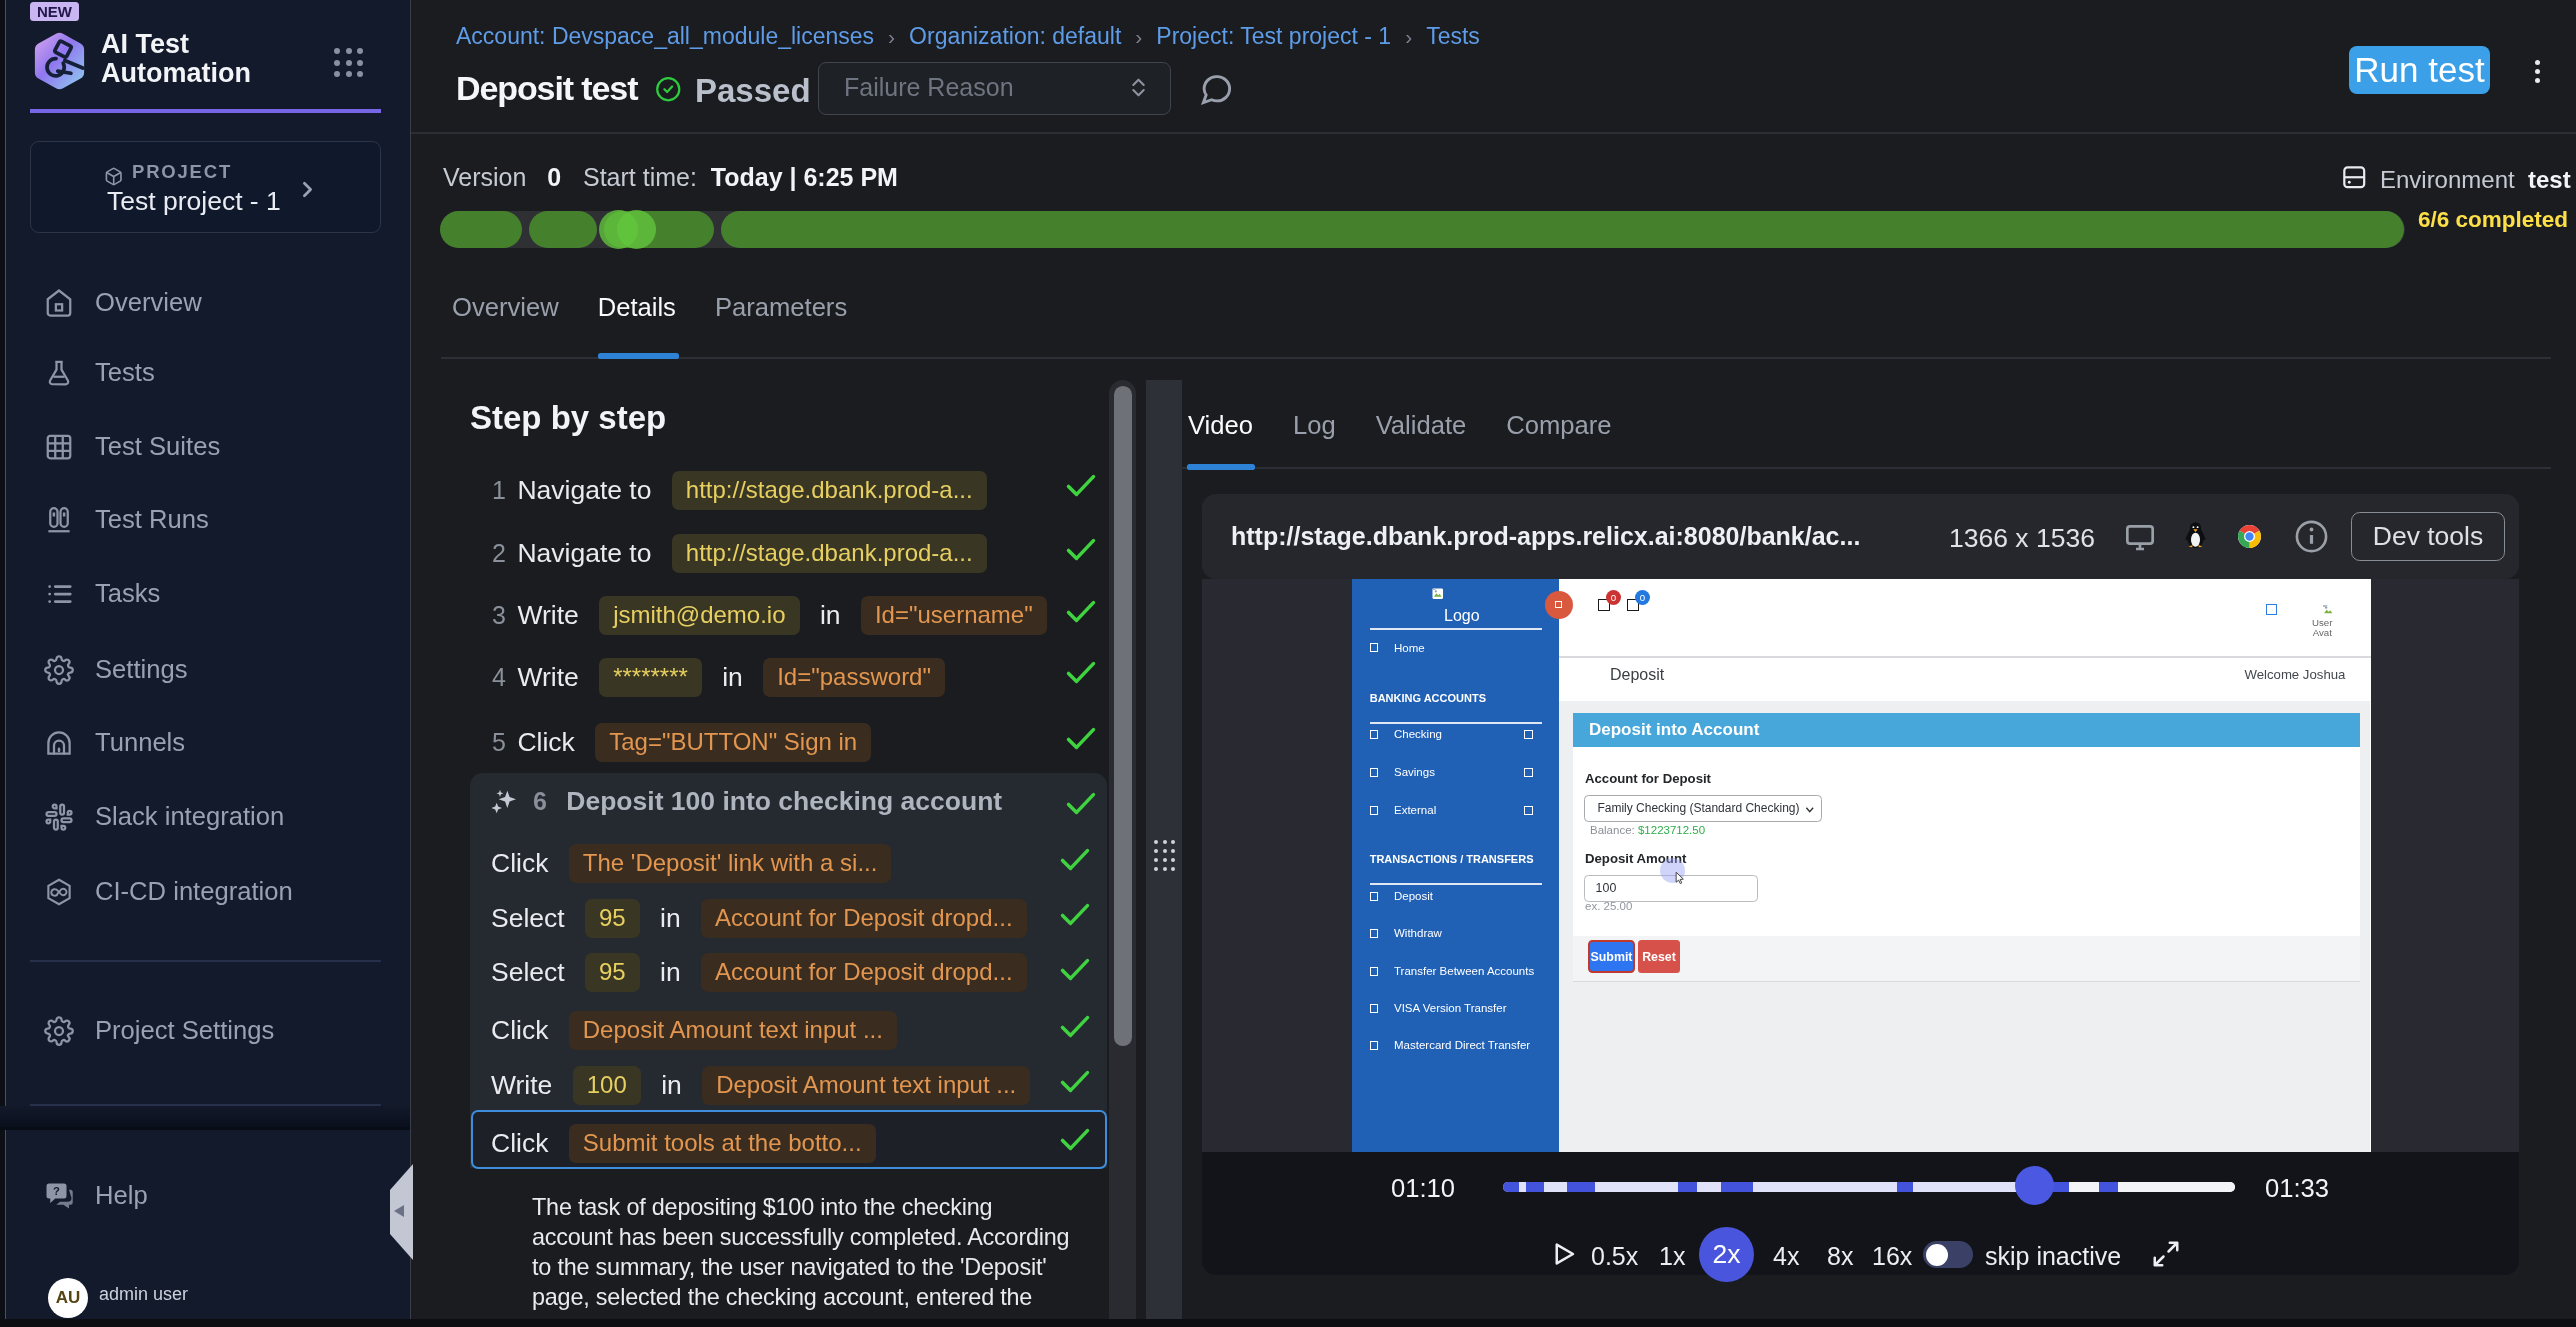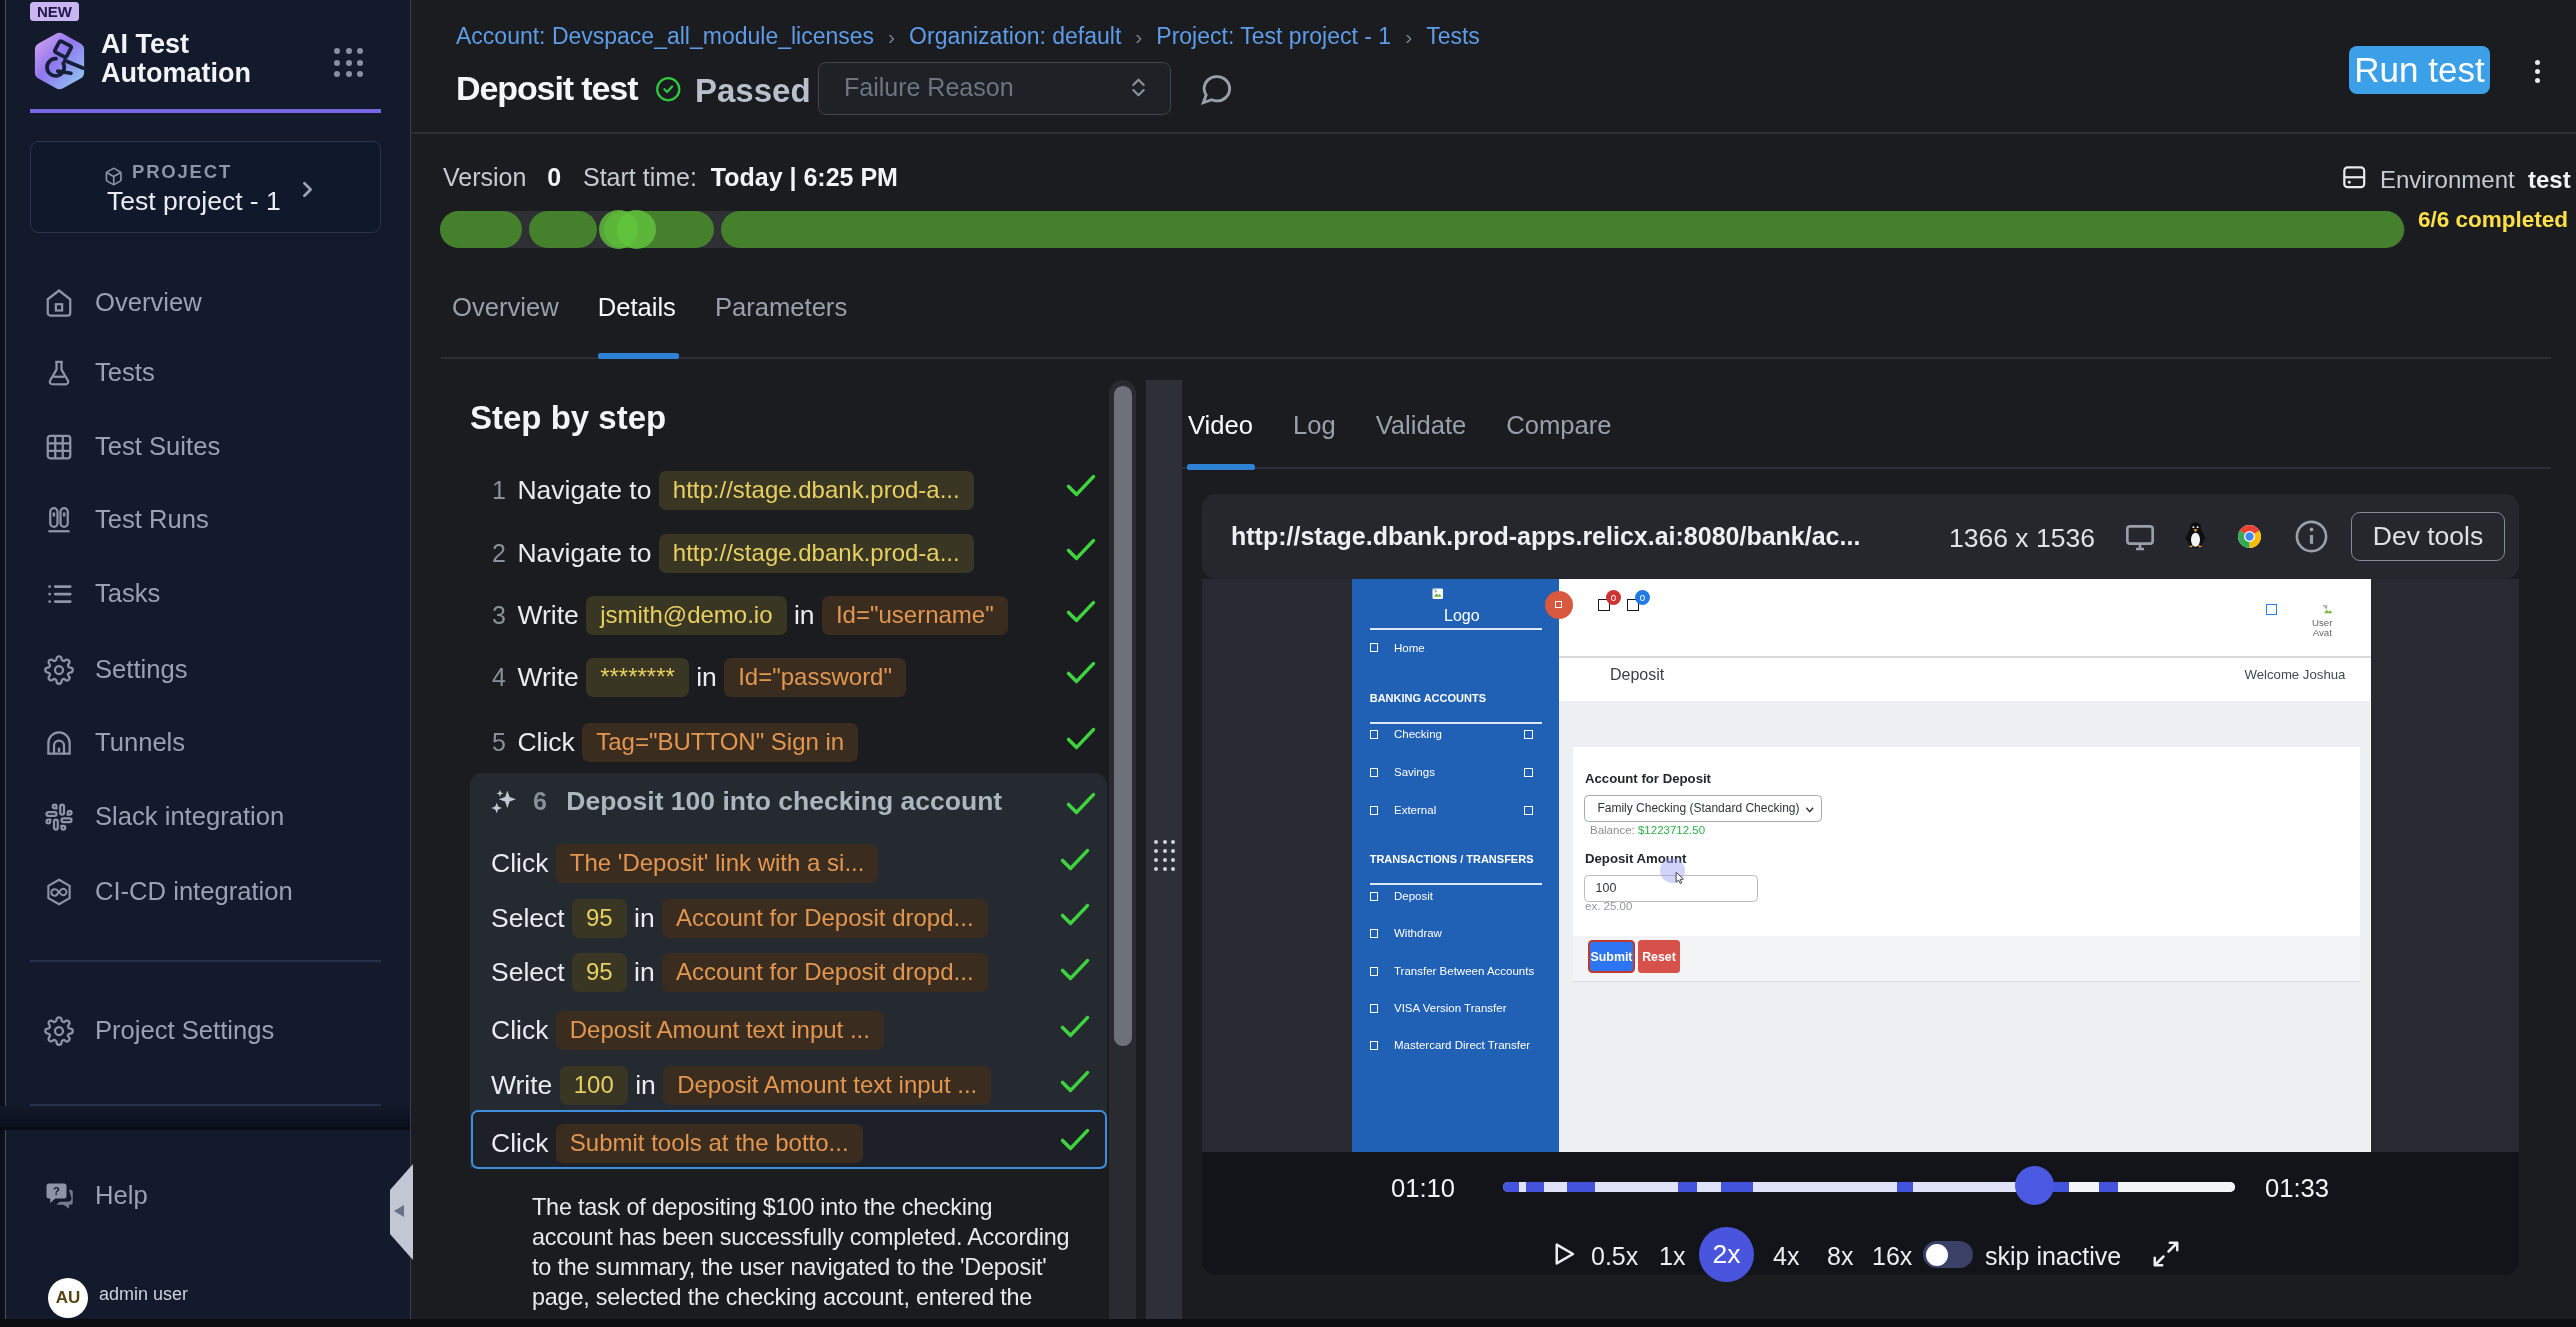--- a/index.html
+++ b/index.html
@@ -45,21 +45,21 @@
   
   .tabs1 { position:absolute; left:452px; top:293px; display:flex; gap:39px; font-size:25.6px; color:#9aa0ab; }
   .tabs1 .act { color:#fafbfc; }
   .tabline1 { position:absolute; left:441px; right:25px; top:357px; height:1.8px; background:#2c2f35; }
   .tabu1 { position:absolute; left:598px; top:353px; width:81px; height:6.2px; background:#2e82d6; border-radius:2.6px; }
 
   
   .sbs-title { position:absolute; left:470px; top:399px; font-size:33px; font-weight:bold; color:#f2f4f7; }
   .step { position:absolute; display:flex; align-items:center; font-size:26.5px; color:#e9ebef; }
   .step .num { color:#8a9099; margin-right:11.5px; font-size:25px; }
-  .chip { display:inline-block; font-size:24px; padding:5.3px 14px 6.2px; border-radius:7px; margin:0 0; }
+  .chip { display:inline-block; font-size:24px; padding:5.3px 14px 6.2px; border-radius:7px; margin:0 13px; }
   .chip.y { color:#e7cf61; background:#393723; }
   .chip.o { color:#e2964f; background:#3a2d20; }
   .check { position:absolute; width:32px; height:25px; }
   .group6 { position:absolute; left:470px; top:773px; width:637px; height:395px; background:#252930; border-radius:12.4px 12.4px 0 0; }
   .selrow { position:absolute; left:471px; top:1110px; width:636px; height:59px; border:2.6px solid #3e8edd; border-radius:7px; background:#1d2127; }
   .substep { position:absolute; left:491px; display:flex; align-items:center; font-size:26.5px; color:#e9ebef; }
   .summary { position:absolute; left:532px; top:1192px; width:547px; font-size:23.4px; line-height:30px; color:#e8eaee; white-space:nowrap; letter-spacing:-0.2px; }
   .lscroll-track { position:absolute; left:1109px; top:380px; width:27px; height:939px; background:#292b31; border-radius:14px 14px 0 0; }
   .lscroll-thumb { position:absolute; left:1114px; top:386px; width:17.7px; height:660px; background:#6e7177; border-radius:8.8px; }
   .vdivider { position:absolute; left:1146px; top:380px; width:36px; height:939px; background:#2d3036; }
@@ -474,20 +474,21 @@
   <svg class="abs" style="left:970px;top:25px" width="12.4" height="12.4" viewBox="0 0 24 24">
       <path d="M4 18 9 11 13 15 16 12 20 18z" fill="#7cb342"></path>
       <circle cx="8" cy="7" r="2.4" fill="#90a4ae"></circle>
       <path d="M2 2h9l-3 4H2z" fill="#b0bec5"></path>
     </svg>
   <div class="abs" style="left:960px;top:39px;color:#666;font-size:9.7px;line-height:9.7px;text-align:center">User<br>Avat</div>
   <div class="appline"></div>
   <div class="apptitle">Deposit</div>
   <div class="welcome">Welcome Joshua</div>
   <div class="appgray"></div>
+  <div class="panel-banner">Deposit into Account</div>
   <div class="panel-body"></div>
   <div class="panel-foot"></div>
   <div class="applabel" style="left:233px;top:192px">Account for Deposit</div>
   <div class="appsel">Family Checking (Standard Checking)
     <svg class="abs" style="right:5.3px;top:8px" width="11.5" height="11.5" viewBox="0 0 24 24" fill="none" stroke="#333" stroke-width="3">
         <path d="m5 8 7 8 7-8"></path>
       </svg>
   </div>
   <div class="abs" style="left:238px;top:245px;font-size:11.5px;color:#8a8f94;white-space:nowrap">Balance: <span style="color:#2eae4a">$1223712.50</span></div>
   <div class="applabel" style="left:233px;top:272px">Deposit Amount</div>

